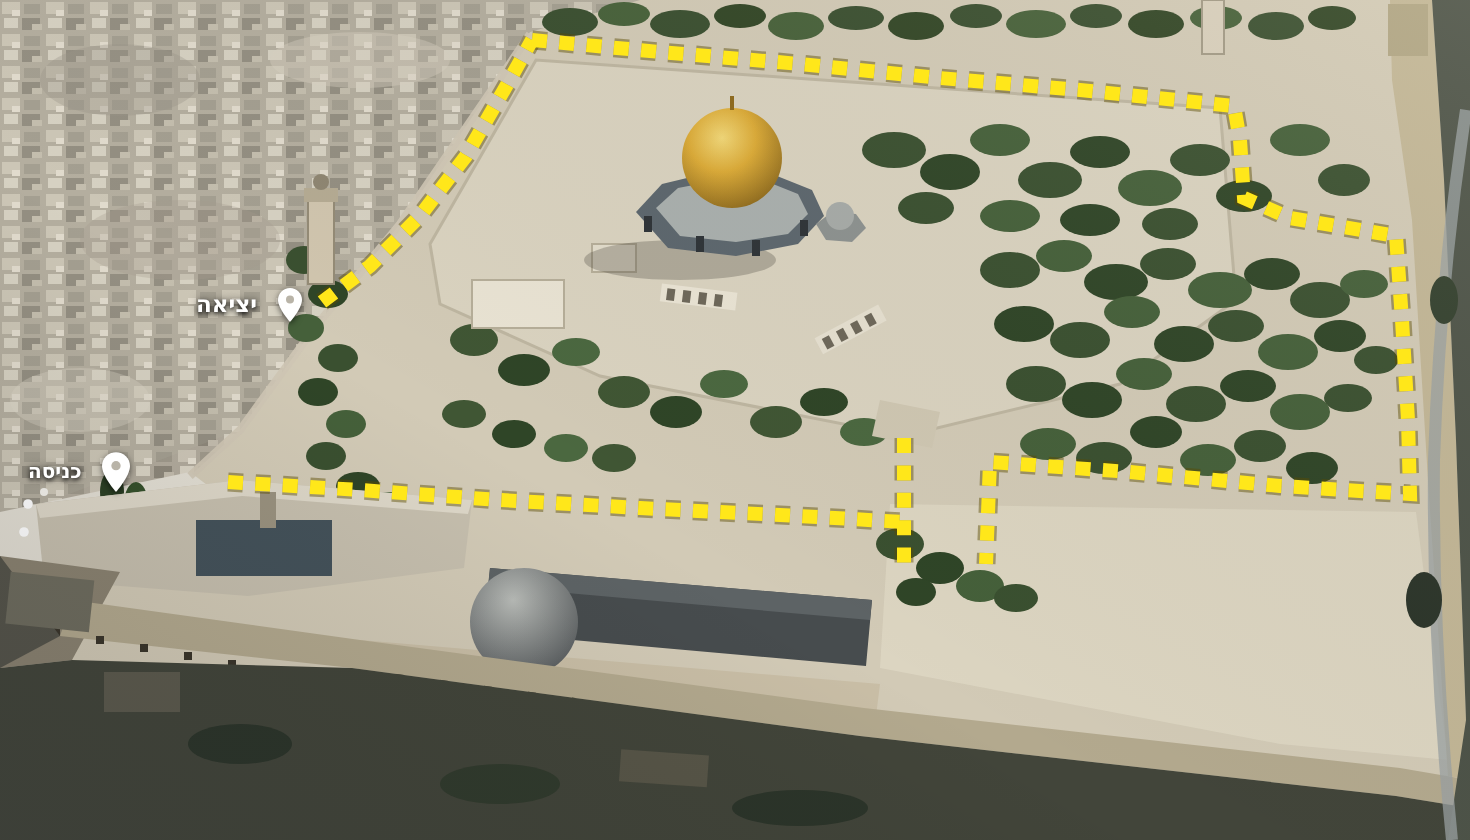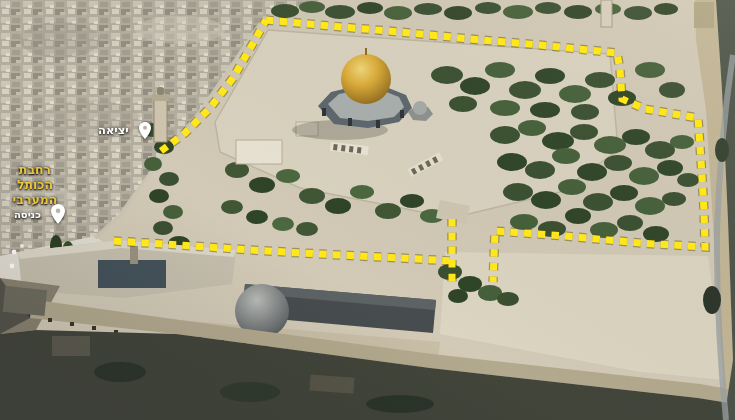--- a/index.html
+++ b/index.html
@@ -7,20 +7,21 @@
     position:relative;width:735px;height:420px;overflow:hidden;
     font-family:"DejaVu Sans","Liberation Sans",sans-serif;
     background:#d2cab6;
   }
   .photo{position:absolute;left:0;top:0;width:735px;height:420px;display:block;}
   .map-label{
     position:absolute;display:flex;align-items:center;gap:10px;
     color:#ffffff;font-weight:bold;font-size:11.5px;line-height:13px;
     text-shadow:0 1px 2px rgba(0,0,0,.85), 0 0 4px rgba(0,0,0,.6);
     white-space:nowrap;
+    margin-top:22px;
   }
   .label-exit{left:98px;top:122px;}
   .label-entrance{left:14px;top:204px;font-size:10px;}
   .label-plaza{
     position:absolute;left:0px;top:162px;width:70px;text-align:center;
     color:#e9c63c;font-weight:bold;font-size:12.5px;line-height:15px;
     text-shadow:0 1px 2px rgba(0,0,0,.95), 0 0 3px rgba(0,0,0,.8);
   }
   .pin{display:block;filter:drop-shadow(0 1px 1.5px rgba(0,0,0,.6));}
 </style>
@@ -319,25 +320,20 @@
   </svg>
 
   <div class="map-label label-exit">
     <span>יציאה</span>
     <svg class="pin" width="12" height="17" viewBox="0 0 12 17">
       <path d="M6 0C2.7 0 0 2.6 0 5.9 0 10.3 6 17 6 17s6-6.7 6-11.1C12 2.6 9.3 0 6 0z" fill="#ffffff"></path>
       <circle cx="6" cy="5.8" r="2" fill="#b9b4a8"></circle>
     </svg>
   </div>
 
-  <div class="label-plaza">
-    <div>רחבת</div>
-    <div>הכותל</div>
-    <div>המערבי</div>
-  </div>
 
   <div class="map-label label-entrance">
     <span>כניסה</span>
     <svg class="pin" width="14" height="20" viewBox="0 0 12 17">
       <path d="M6 0C2.7 0 0 2.6 0 5.9 0 10.3 6 17 6 17s6-6.7 6-11.1C12 2.6 9.3 0 6 0z" fill="#ffffff"></path>
       <circle cx="6" cy="5.8" r="2" fill="#b9b4a8"></circle>
     </svg>
   </div>
 
 </div>

